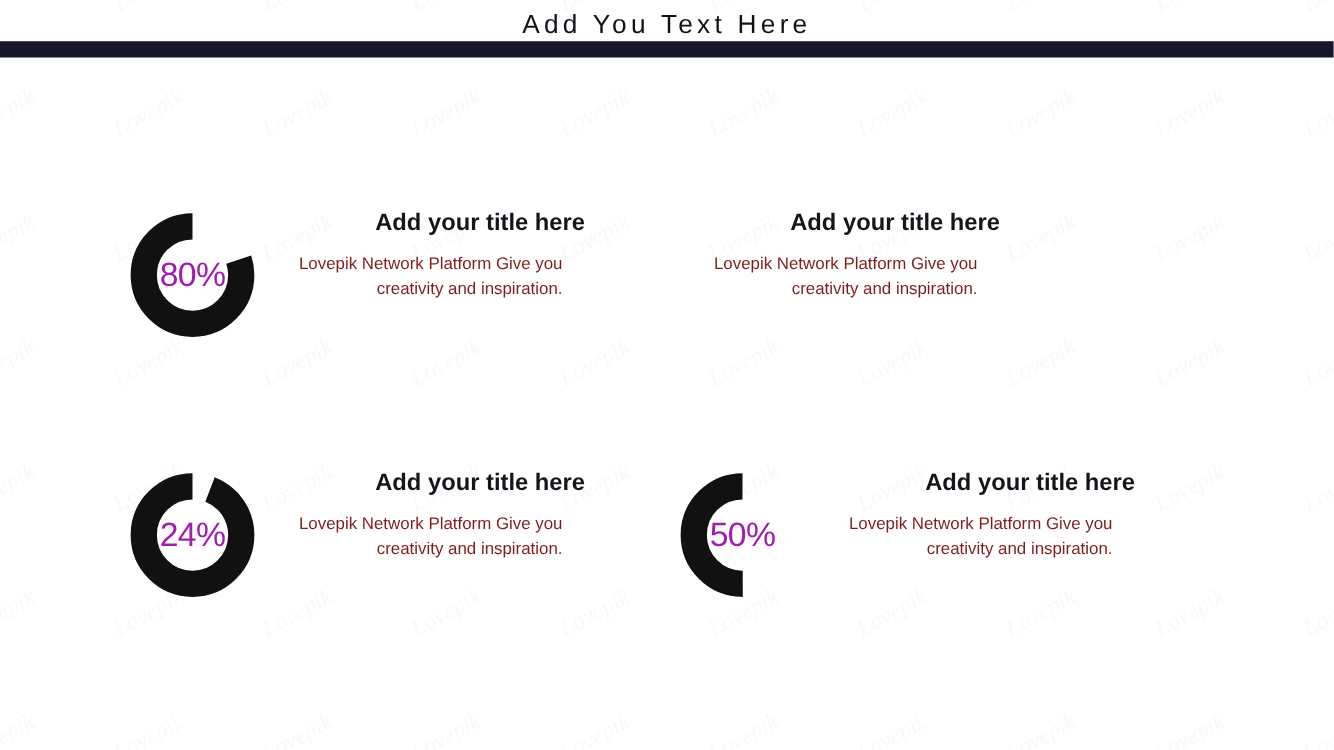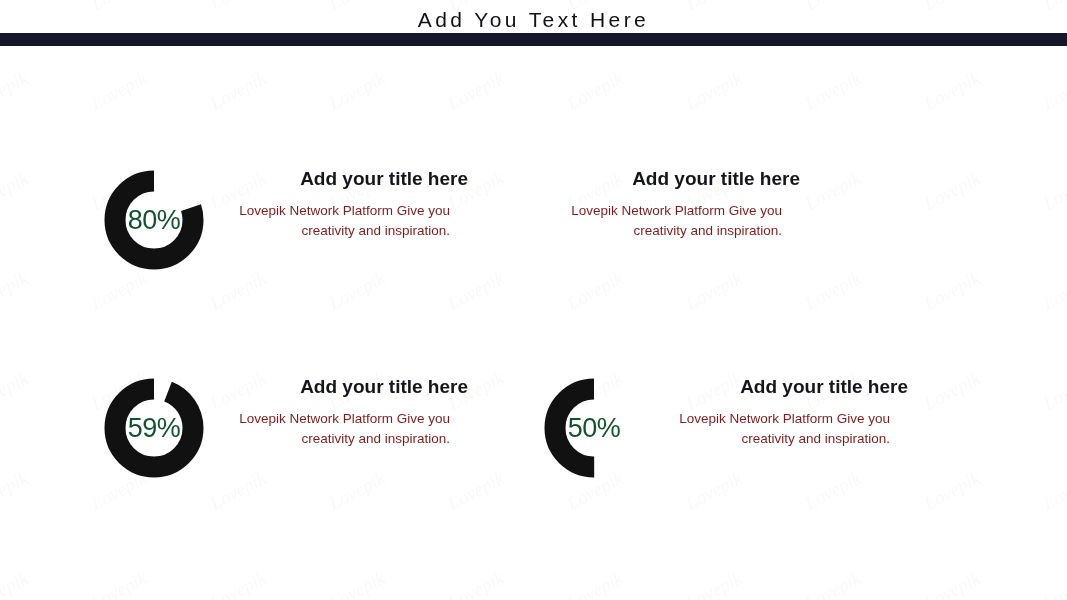--- a/index.html
+++ b/index.html
@@ -98,21 +98,21 @@
     position: absolute;
     left: 0;
     top: 0;
     width: 108px;
     height: 108px;
     display: flex;
     align-items: center;
     justify-content: center;
     font-family: "Liberation Sans", sans-serif;
     font-size: 27px;
-    color: #14532d;
+    color: #a21caf;
     letter-spacing: -0.5px;
     z-index: 3;
   }
 
   
   .stat-text {
     margin-left: 10px;
     padding-top: 18px;
     width: 250px;
     text-align: right;
@@ -236,21 +236,21 @@
         <p class="stat-title">Add your title here</p>
         <p class="stat-desc">Lovepik Network Platform Give you creativity and inspiration.</p>
       </div>
     </div>
 
     <div class="stat-item stat-item-2">
       <div class="donut-wrap">
         <svg viewBox="0 0 108 108">
           <circle class="donut-arc" cx="54" cy="54" r="39" fill="none" stroke="#111111" stroke-width="21" transform="rotate(-90 54 54) scale(1,-1) translate(0,-108)" stroke-dasharray="230.34 14.70"></circle>
         </svg>
-        <div class="donut-value">59%</div>
+        <div class="donut-value">24%</div>
       </div>
       <div class="stat-text">
         <p class="stat-title">Add your title here</p>
         <p class="stat-desc">Lovepik Network Platform Give you creativity and inspiration.</p>
       </div>
     </div>
 
     <div class="stat-item stat-item-3">
       <div class="donut-wrap">
         <svg viewBox="0 0 108 108">

